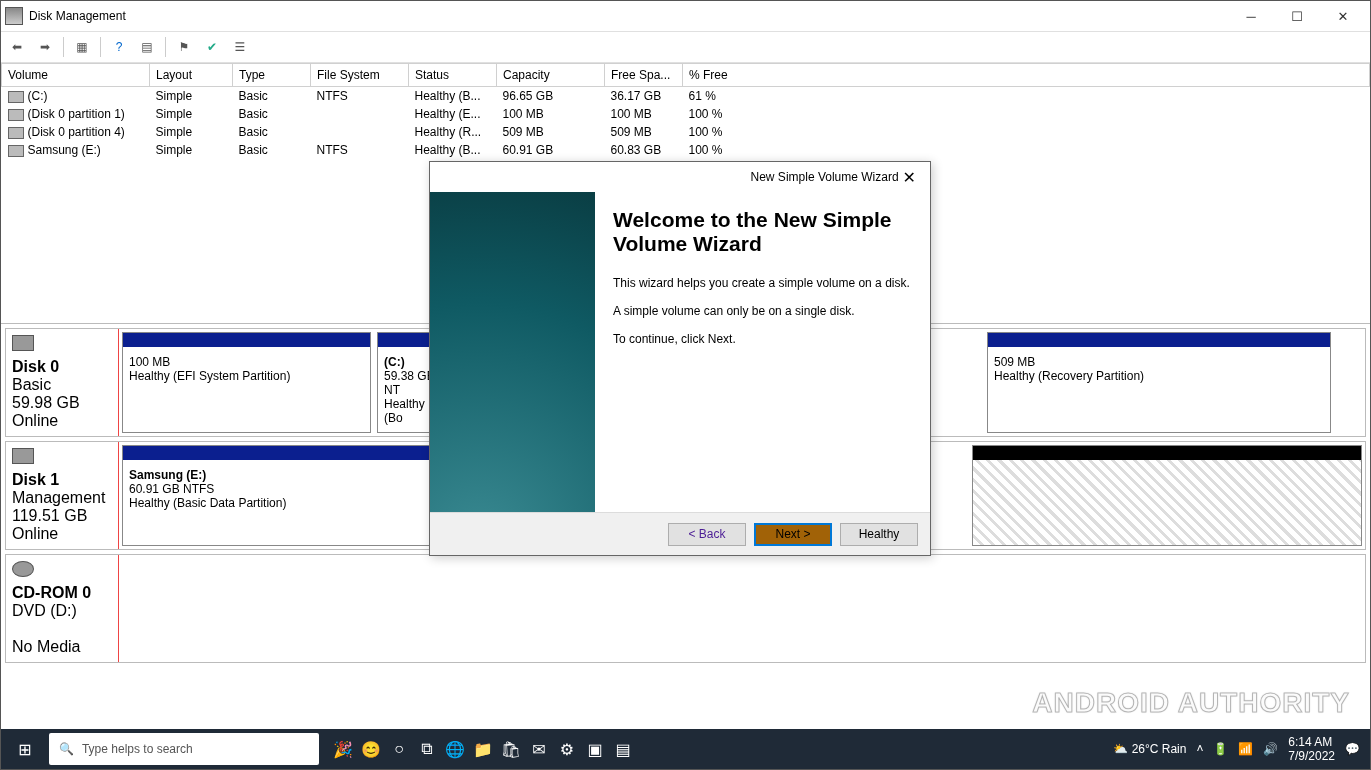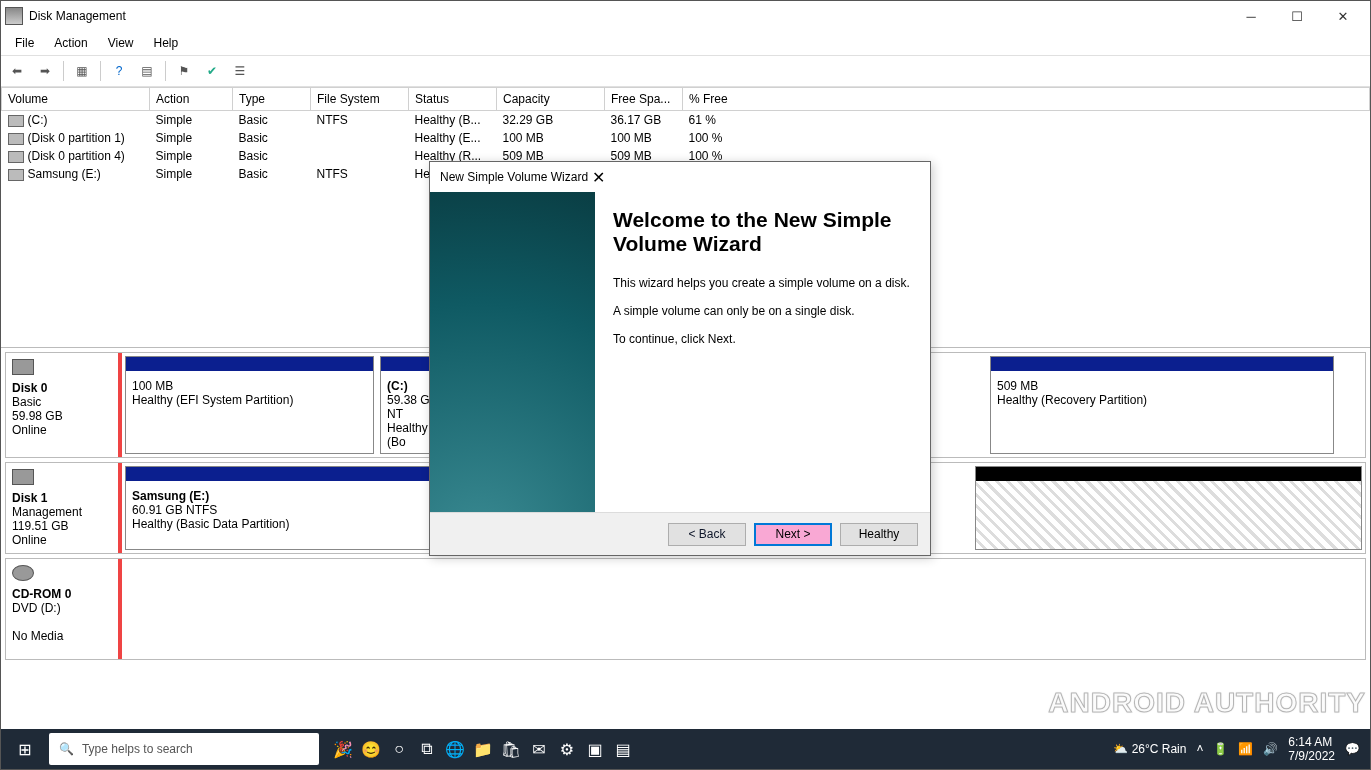--- a/index.html
+++ b/index.html
@@ -18,73 +18,67 @@
 
 .vol-table{border-collapse:collapse;width:100%;font-size:12px}
 .vol-table th,.vol-table td{text-align:left;padding:2px 6px;white-space:nowrap}
 .vol-table thead th{background:#fff;border:1px solid #d0d0d0;font-weight:400;height:18px}
 .vol-table td .dicon{display:inline-block;width:14px;height:10px;background:#bbb;border:1px solid #666;margin-right:4px;vertical-align:middle}
 .vol-wrap{height:260px;overflow:auto;border-bottom:1px solid #bbb}
 
 .disks{flex:1;overflow:auto}
 .disk-row{display:flex;border:1px solid #bbb;margin:4px;min-height:80px}
 .disk-row.small{min-height:88px}
-.disk-head{width:100px;padding:6px;font-size:12px;border-right:4px solid #ef4444}
+.disk-head{width:100px;padding:6px;font-size:16px;border-right:1px solid #ef4444}
 .disk-head b{display:block}
 .disk-head .dicon2{display:inline-block;width:20px;height:14px;background:#999;border:1px solid #555;margin-bottom:3px}
 .parts{flex:1;display:flex}
 .part{border:1px solid #888;margin:3px;padding:22px 6px 4px;position:relative;font-size:12px;flex:0 0 auto}
 .part .band{position:absolute;top:0;left:0;right:0;height:14px;background:#0b1f8f}
 .part.unalloc .band{background:#000}
 .part.unalloc{background:repeating-linear-gradient(45deg,#fff,#fff 5px,#ddd 5px,#ddd 8px)}
 .legend{height:26px;border-top:1px solid #ccc;display:flex;align-items:center;gap:6px;padding:0 10px;font-size:12px}
 .legend .sw{width:10px;height:10px;display:inline-block}
 
 .overlay{position:absolute;top:160px;left:428px;width:500px;border:1px solid #666;background:#fff;box-shadow:2px 2px 10px rgba(0,0,0,.2);z-index:50}
-.dlg-title{height:30px;display:flex;align-items:center;justify-content:flex-start;padding:0 10px;font-size:12px}
+.dlg-title{height:30px;display:flex;align-items:center;justify-content:flex-end;padding:0 10px;font-size:12px}
 .dlg-body{display:flex;height:320px}
 .dlg-side{width:165px;background:radial-gradient(circle at 30% 110%,#3a8a92 0%,#0f5a63 65%,#0a3e44 100%)}
 .dlg-main{flex:1;padding:16px 18px;font-size:12px}
 .dlg-main h2{font-size:21px;font-weight:700;margin:0 0 20px;font-family:Tahoma,sans-serif}
 .dlg-main p{margin:4px 0 14px;font-size:12px}
 .dlg-buttons{height:42px;border-top:1px solid #dcdcdc;background:#f0f0f0;display:flex;align-items:center;justify-content:flex-end;gap:8px;padding:0 12px}
 .dlg-buttons button{width:78px;height:23px;font-size:12px;background:#e1e1e1;border:1px solid #adadad}
-.dlg-buttons button.default{border:2px solid #0078d7;background:#f9a8d4}
-.dlg-buttons button:disabled{color:#0f172a}
+.dlg-buttons button.default{border:2px solid #0078d7;background:#a16207}
+.dlg-buttons button:disabled{color:#4c1d95}
 .close-x{font-size:16px;padding:0 4px}
 
 .taskbar{position:absolute;bottom:0;left:0;right:0;height:40px;background:#1f2a37;display:flex;align-items:center;color:#fff;font-size:12px}
 .taskbar .start{width:48px;height:40px;display:flex;align-items:center;justify-content:center;font-size:16px}
 .taskbar .search{flex:0 0 250px;height:32px;background:#fff;color:#555;display:flex;align-items:center;padding:0 10px;gap:8px;border-radius:2px;margin-right:10px}
 .taskbar .tray{margin-left:auto;display:flex;align-items:center;gap:10px;padding:0 10px}
 .taskbar .tbicon{width:28px;height:28px;display:flex;align-items:center;justify-content:center;font-size:16px}
 .clock{text-align:left;line-height:1.2}
-.watermark{position:absolute;right:4px;bottom:50px;font-size:28px;font-weight:700;color:rgba(255,255,255,.9);font-family:Arial,sans-serif;letter-spacing:1px;text-shadow:0 0 2px rgba(0,0,0,.2);-webkit-text-stroke:1px rgba(120,120,120,.5)}
+.watermark{position:absolute;right:20px;bottom:50px;font-size:28px;font-weight:700;color:rgba(255,255,255,.9);font-family:Arial,sans-serif;letter-spacing:1px;text-shadow:0 0 2px rgba(0,0,0,.2);-webkit-text-stroke:1px rgba(120,120,120,.5)}
 </style>
 </head>
 <body>
 
 <div class="window">
 
   <div class="titlebar">
     <div class="app-icon"></div>
     <div class="title">Disk Management</div>
     <div class="win-buttons">
       <div>─</div>
       <div>☐</div>
       <div>✕</div>
     </div>
   </div>
 
-  <div class="menubar">
-    <span>File</span>
-    <span>Action</span>
-    <span>View</span>
-    <span>Help</span>
-  </div>
 
   <div class="toolbar">
     <div class="tbtn">⬅</div>
     <div class="tbtn">➡</div>
     <div class="sep"></div>
     <div class="tbtn">▦</div>
     <div class="sep"></div>
     <div class="tbtn" style="color:#0066cc">?</div>
     <div class="tbtn">▤</div>
     <div class="sep"></div>
@@ -93,37 +87,37 @@
     <div class="tbtn">☰</div>
   </div>
 
   <div class="content">
 
     <div class="vol-wrap">
       <table class="vol-table">
         <thead>
             <tr>
           <th style="width:135px">Volume</th>
-          <th style="width:70px">Action</th>
+          <th style="width:70px">Layout</th>
           <th style="width:65px">Type</th>
           <th style="width:85px">File System</th>
           <th style="width:75px">Status</th>
           <th style="width:95px">Capacity</th>
           <th style="width:65px">Free Spa...</th>
           <th>% Free</th>
         </tr>
           </thead>
         <tbody id="volrows">
             <tr>
               <td><span class="dicon"></span>(C:)</td>
               <td>Simple</td>
               <td>Basic</td>
               <td>NTFS</td>
               <td>Healthy (B...</td>
-              <td>32.29 GB</td>
+              <td>96.65 GB</td>
               <td>36.17 GB</td>
               <td>61 %</td>
             </tr>
             <tr>
               <td><span class="dicon"></span>(Disk 0 partition 1)</td>
               <td>Simple</td>
               <td>Basic</td>
               <td></td>
               <td>Healthy (E...</td>
               <td>100 MB</td>

